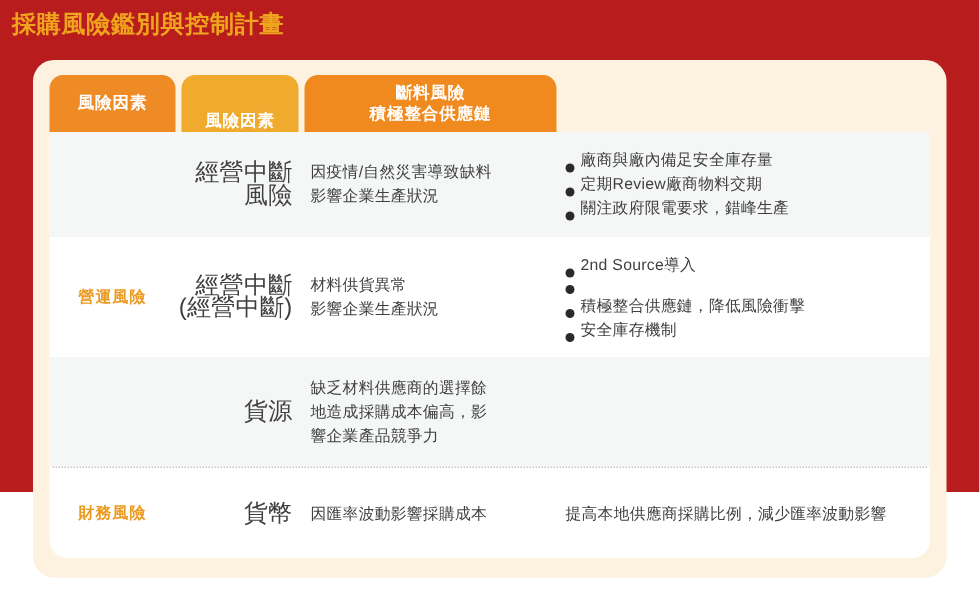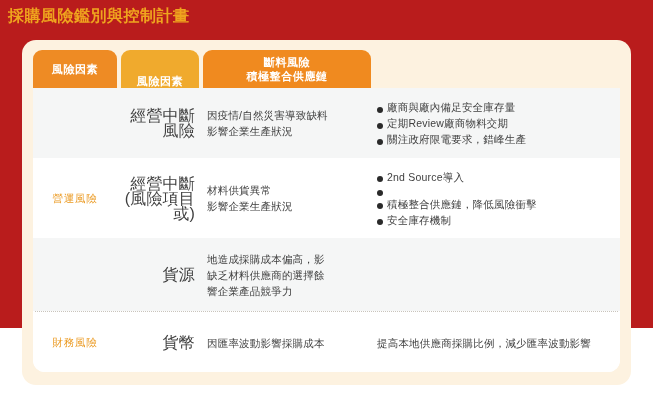--- a/index.html
+++ b/index.html
@@ -119,21 +119,21 @@
     display: flex;
     align-items: center;
     height: 100%;
   }
 
   .cat-text {
     width: 100%;
     text-align: center;
     color: #eb9a22;
     font-size: 10.5px;
-    font-weight: normal;
+    font-weight: bold;
     letter-spacing: 0.8px;
     line-height: 15px;
   }
 
   .fac-text {
     width: 100%;
     text-align: right;
     color: #3f3f3f;
     font-size: 16px;
     line-height: 15px;
@@ -156,21 +156,21 @@
     box-sizing: border-box;
     color: #3f3f3f;
     font-size: 10.5px;
     line-height: 16px;
     letter-spacing: 0.2px;
   }
 
   .bullets { margin: 0; padding: 0; list-style: none; }
   .bullets li {
     display: flex;
-    align-items: center;
+    align-items: flex-end;
     line-height: 16px;
     white-space: nowrap;
   }
   .bullet-dot {
     display: inline-block;
     width: 6px;
     height: 6px;
     border-radius: 50%;
     background: #2a2a2a;
     margin: 5px 4px 0 0;
@@ -243,21 +243,21 @@
       </div>
     </div>
 
     <div class="row row-2 row-plain">
       <div class="cell c-cat">
         <div class="cat-text">營運風險</div>
       </div>
       <div class="cell c-fac">
         <div class="fac-text">
           <div>經營中斷</div>
-          <div>(風險項目或)</div>
+          <div>(經營中斷)</div>
         </div>
       </div>
       <div class="cell c-item">
         <div class="item-text">
           <div>材料供貨異常</div>
           <div>影響企業生產狀況</div>
         </div>
       </div>
       <div class="cell c-plan plan-cell">
         <ul class="bullets">
@@ -284,22 +284,22 @@
       <div class="cell c-cat">
         <div class="cat-text"></div>
       </div>
       <div class="cell c-fac">
         <div class="fac-text">
           <span>貨源</span>
         </div>
       </div>
       <div class="cell c-item">
         <div class="item-text">
+          <div>缺乏材料供應商的選擇餘</div>
           <div>地造成採購成本偏高，影</div>
-          <div>缺乏材料供應商的選擇餘</div>
           <div>響企業產品競爭力</div>
         </div>
       </div>
     </div>
 
     <div class="sep"></div>
 
     <div class="row row-4 row-plain">
       <div class="cell c-cat">
         <div class="cat-text">財務風險</div>

